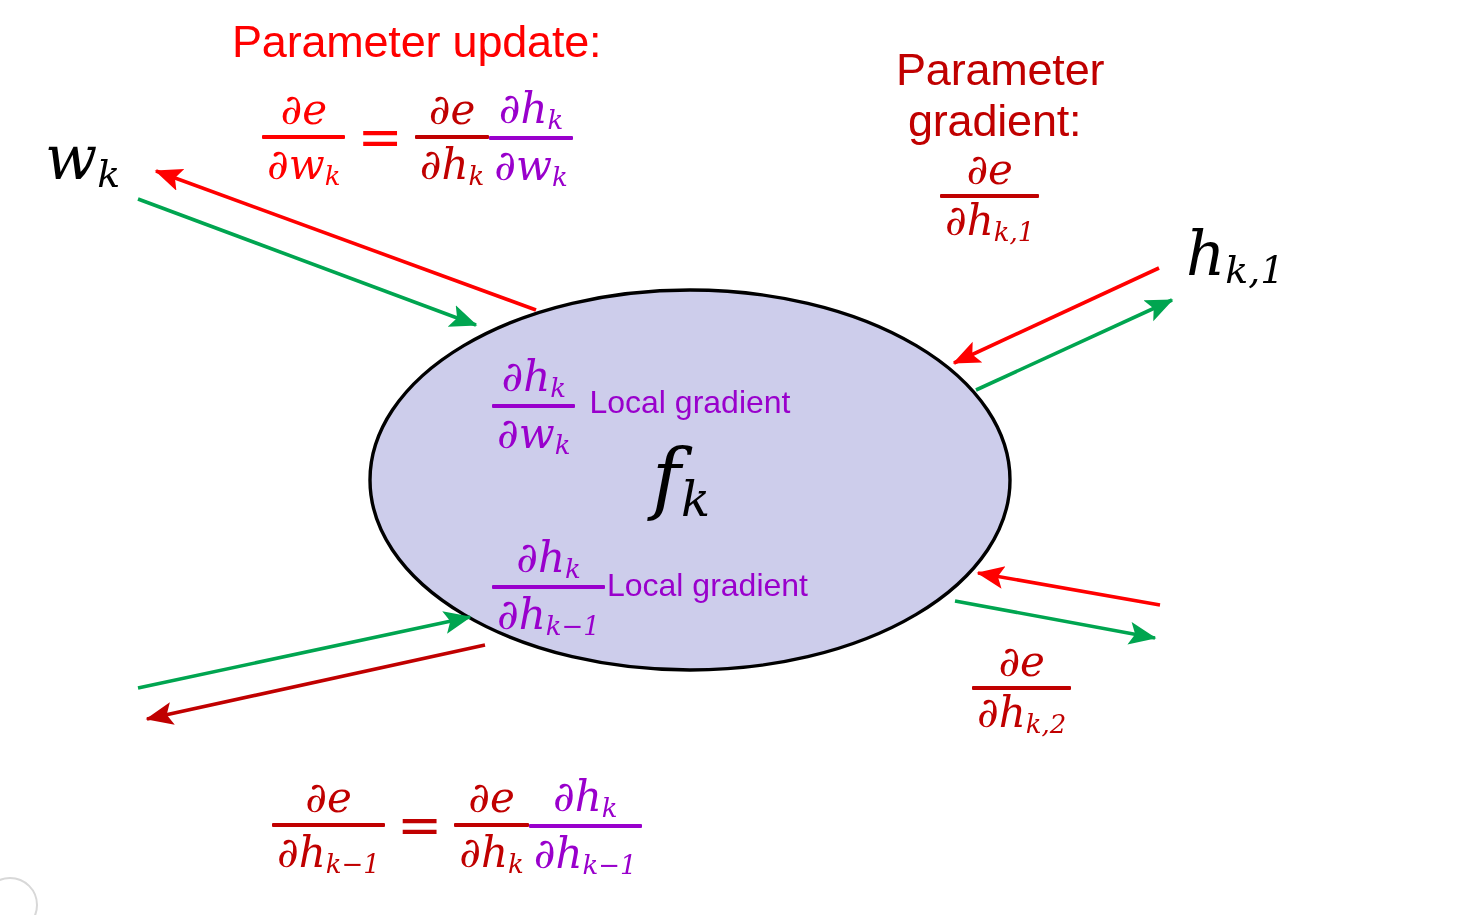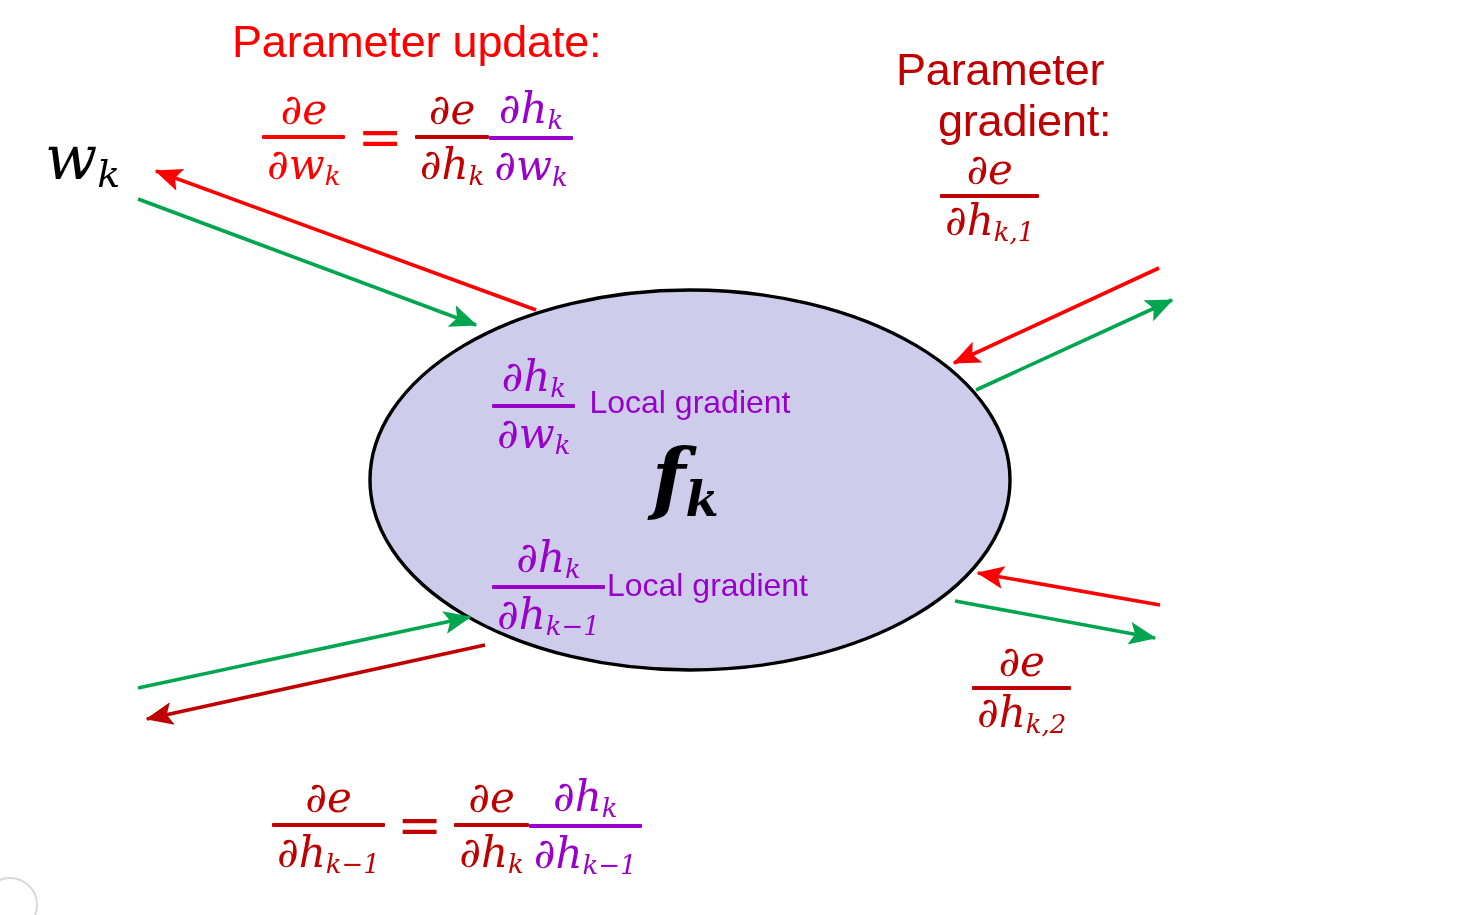--- a/index.html
+++ b/index.html
@@ -165,51 +165,52 @@
     <span class="frac mathit purple" style="font-size:42px;">
       <span class="num"><span>∂h</span><sub>k</sub></span>
       <span class="bar"></span>
       <span class="den"><span>∂w</span><sub>k</sub></span>
     </span>
   </div>
 
   <div class="lbl mathit var-black" style="left:45px; top:126px;"><span>w</span><sub>k</sub></div>
 
   <div class="lbl sans hdr red-d" style="left:896px; top:46px;">Parameter</div>
-  <div class="lbl sans hdr red-d" style="left:938px; top:97px;">gradient:</div>
+  <div class="lbl sans hdr red-d" style="left:908px; top:97px;">gradient:</div>
 
   <div class="lbl" style="left:940px; top:148px;">
     <span class="frac mathit red-d" style="font-size:42px;">
       <span class="num">∂e</span>
       <span class="bar"></span>
       <span class="den"><span>∂h</span><sub>k,1</sub></span>
     </span>
   </div>
 
+  <div class="lbl mathit var-black" style="left:1186px; top:222px;"><span>h</span><sub>k,1</sub></div>
 
 
   <div class="lbl" style="left:972px; top:640px;">
     <span class="frac mathit red-d" style="font-size:42px;">
       <span class="num">∂e</span>
       <span class="bar"></span>
       <span class="den"><span>∂h</span><sub>k,2</sub></span>
     </span>
   </div>
 
 
   <div class="eq-row" style="left:492px; top:352px;">
     <span class="frac mathit purple" style="font-size:42px;">
       <span class="num"><span>∂h</span><sub>k</sub></span>
       <span class="bar"></span>
       <span class="den"><span>∂w</span><sub>k</sub></span>
     </span>
     <span class="sans purple" style="font-size:32px; padding-left:14px; padding-bottom:6px;">Local gradient</span>
   </div>
 
-  <div class="lbl mathit" style="left:652px; top:437px; color:#000000;font-weight:bold;"><span class="f-big">f</span><sub style="font-size:48px;">k</sub></div>
+  <div class="lbl mathit" style="left:652px; top:437px; color:#000000;"><span class="f-big">f</span><sub style="font-size:48px;">k</sub></div>
 
   <div class="eq-row" style="left:492px; top:533px;">
     <span class="frac mathit purple" style="font-size:42px;">
       <span class="num"><span>∂h</span><sub>k</sub></span>
       <span class="bar"></span>
       <span class="den"><span>∂h</span><sub>k−1</sub></span>
     </span>
     <span class="sans purple" style="font-size:32px; padding-left:2px; padding-bottom:2px;">Local gradient</span>
   </div>
 

